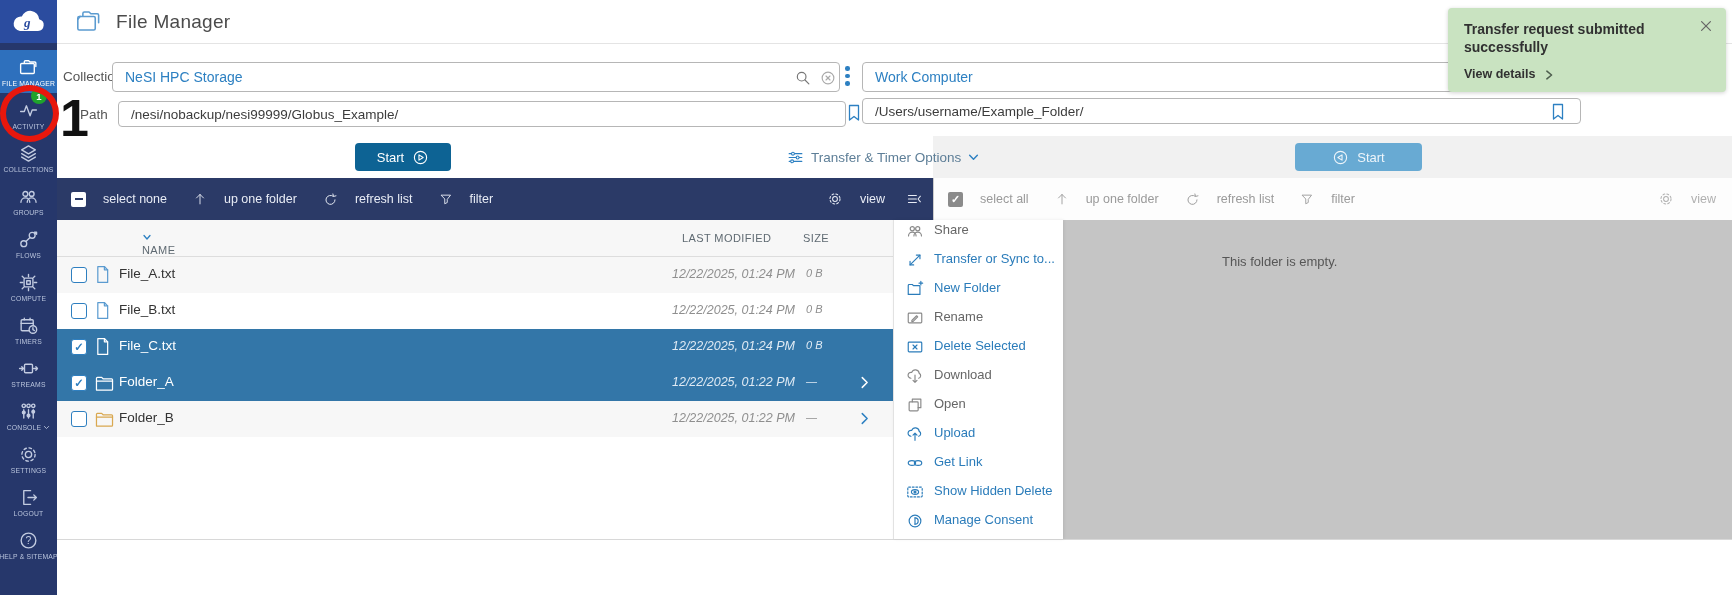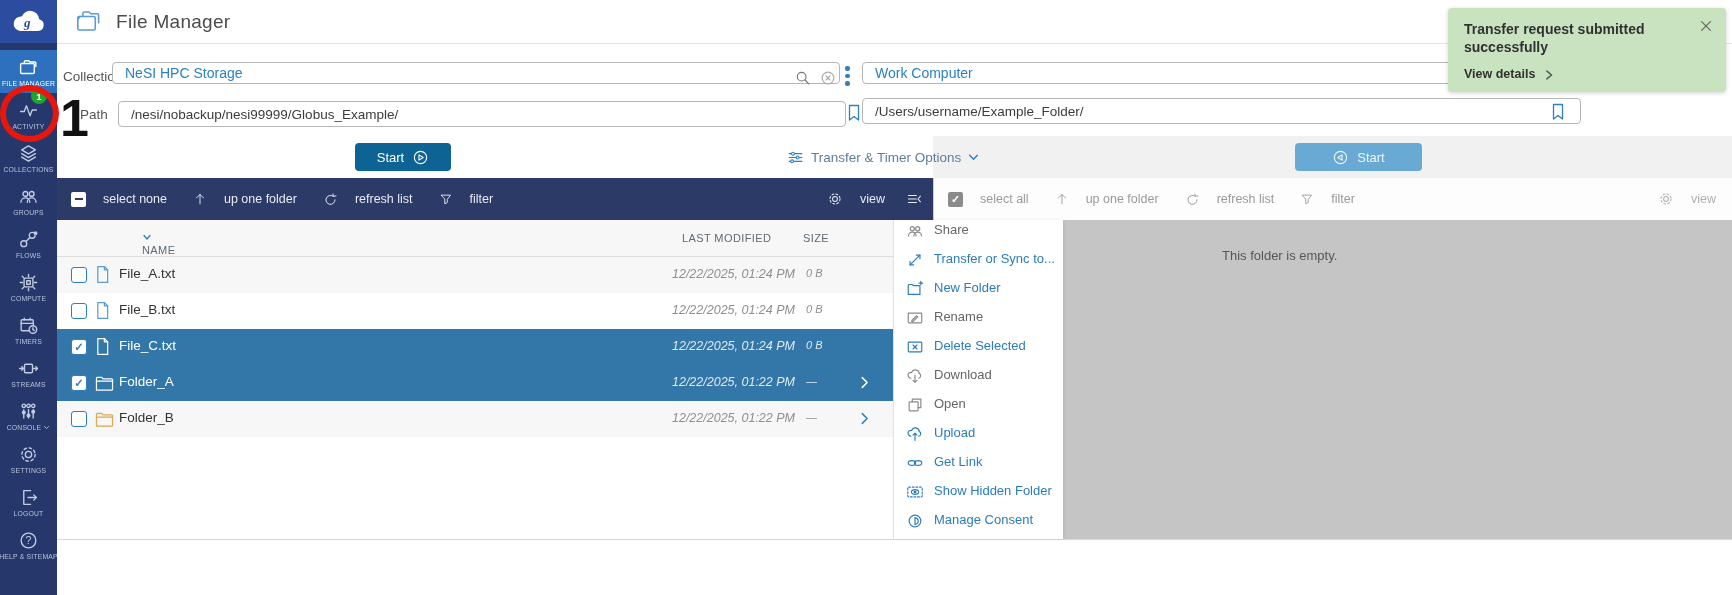--- a/index.html
+++ b/index.html
@@ -21,21 +21,21 @@
 
   
   .hdr{position:absolute;left:57px;top:0;right:0;height:43px;background:#fff;border-bottom:1px solid #e4e4e4;
        display:flex;align-items:center;color:#5b9bd0}
   .hdr-title{margin-left:14px;font-size:19px;color:#4b4b4b;letter-spacing:.3px}
 
   
   .flabel{position:absolute;font-size:13.5px;color:#555}
   .field{position:absolute;box-sizing:border-box;border:1px solid #b6b6b6;border-radius:4px;background:#fff;outline:none;
          font-family:"Liberation Sans",sans-serif}
-  .coll{height:22px;font-size:14px;color:#2d80c2;padding:0 52px 0 12px}
+  .coll{height:30px;font-size:14px;color:#2d80c2;padding:0 52px 0 12px}
   .path{height:26px;font-size:13.5px;color:#3c3c3c;padding:0 10px 0 12px}
   .dots{position:absolute;left:845px;top:66px;display:flex;flex-direction:column;gap:3px;cursor:pointer}
   .dots i{width:4.5px;height:4.5px;border-radius:50%;background:#2d80c2}
 
   .band{position:absolute;left:933px;top:136px;width:799px;height:42px;background:#f1f1f1}
   .btn{position:absolute;height:28px;border-radius:4px;display:flex;align-items:center;justify-content:center;gap:8px;
        color:#fff;font-size:13px;cursor:pointer}
   .btn-primary{left:355px;top:143px;width:96px;background:#0d6394}
   .btn-secondary{left:1295px;top:143px;width:127px;background:#68aad3;color:#eef5fa}
   .options{position:absolute;left:787px;top:143px;height:28px;display:flex;align-items:center;gap:7px;cursor:pointer;
@@ -73,21 +73,21 @@
 
   
   .menu{position:absolute;left:893px;top:220px;width:170px;height:319px;background:#fff;z-index:20;
         border-left:1px solid #e2e2e2;box-shadow:1px 0 3px rgba(0,0,0,.08);padding-top:2px;box-sizing:border-box}
   .mitem{height:29px;display:flex;gap:10px;padding-left:12px;font-size:13px;cursor:pointer;white-space:nowrap}
   .mitem.muted{color:#666}.mitem.muted svg{color:#8a8a8a}
   .mitem.link{color:#2b7cba}
 
   
   .graypanel{position:absolute;left:933px;top:220px;width:799px;height:319px;background:#c5c5c5;z-index:5}
-  .emptymsg{position:absolute;left:289px;top:28px;font-size:13px;color:#565656}
+  .emptymsg{position:absolute;left:289px;top:34px;font-size:13px;color:#565656}
   .bottomrule{position:absolute;left:57px;top:539px;width:1675px;height:1px;background:#d8d8d8}
 
   
   .toast{position:absolute;left:1448px;top:8px;width:278px;height:84px;background:#c9e3c1;border-radius:4px;z-index:60;
          box-shadow:0 1px 4px rgba(0,0,0,.18);box-sizing:border-box;padding:12px 16px}
   .toast-title{font-size:14px;font-weight:bold;color:#313131;line-height:1.3;width:208px}
   .toast-close{position:absolute;right:12px;top:10px;color:#666;cursor:pointer}
   .toast-link{position:absolute;left:16px;bottom:11px;font-size:12.5px;font-weight:bold;color:#313131;cursor:pointer;display:flex;align-items:flex-end;gap:9px}
   .toast-link .chev{color:#4e5e4e;font-weight:bold}
 
@@ -523,21 +523,21 @@
       </svg>
       <span>Get Link</span>
     </div>
 
     <div class="mitem link">
       <svg class="ic" width="18" height="18" viewBox="0 0 20 20">
         <rect x="2" y="4.5" width="16" height="11" rx="1" stroke-dasharray="2 2"></rect>
         <ellipse cx="10" cy="10" rx="4" ry="2.6"></ellipse>
           <circle cx="10" cy="10" r="1.1" fill="currentColor"></circle>
       </svg>
-      <span>Show Hidden Folder</span>
+      <span>Show Hidden Delete</span>
     </div>
 
     <div class="mitem link">
       <svg class="ic" width="18" height="18" viewBox="0 0 20 20">
         <circle cx="10" cy="10" r="6.5"></circle>
           <path d="M10 6.5 v7"></path>
           <path d="M10 6.5 a3.5 3.5 0 0 1 0 7"></path>
       </svg>
       <span>Manage Consent</span>
     </div>

